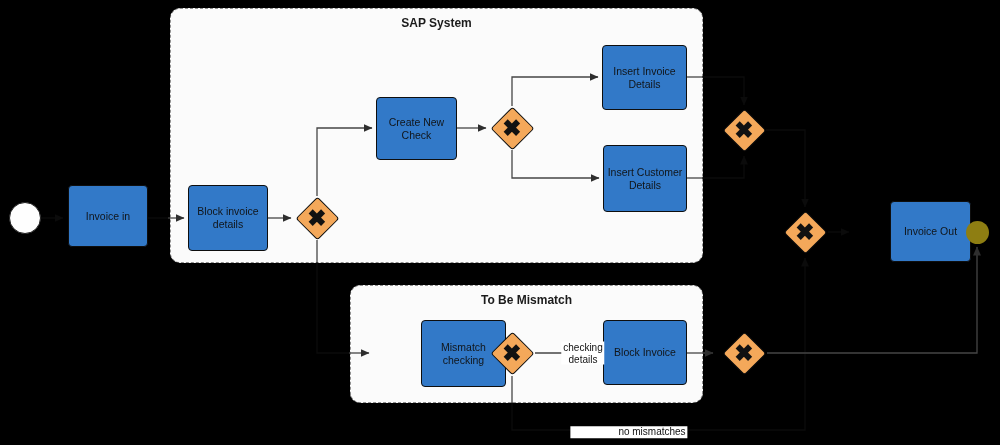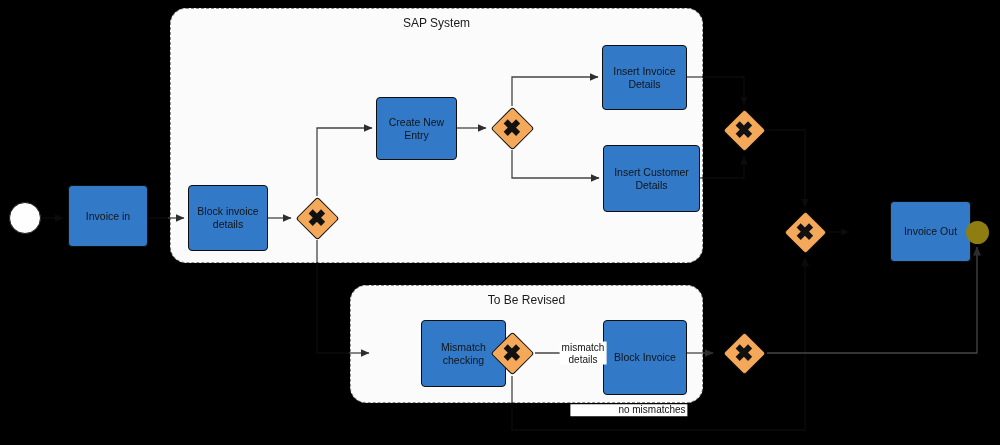--- a/index.html
+++ b/index.html
@@ -1,19 +1,19 @@
 <!DOCTYPE html>
 <html style="--task-fill: #3279C8; --task-text: #111519; --shape-border: #0e0e0e; --gateway-fill: #F4A85A; --gateway-x: #111111; --container-fill: #FBFBFB; --container-border: #909090; --container-text: #1b1b1b; --edge-visible: #454545; --edge-faint: #0b0b0b; --edge-label-bg: #ffffff; --edge-label-text: #111111; --start-fill: #FEFEFE; --end-fill: #8E7E12; --canvas-bg: #000000;"><head>
 <meta charset="utf-8">
 <style>
   html,body{margin:0;padding:0;background:#000;}
   #diagram{position:relative;width:1000px;height:445px;background:var(--canvas-bg,#000);
            font-family:"Liberation Sans",sans-serif;overflow:hidden;}
   .container{position:absolute;z-index:1;background:var(--container-fill);
-             border:1px dashed var(--container-border);border-radius:16px;box-sizing:border-box;}
+             border:1px dashed var(--container-border);border-radius:10px;box-sizing:border-box;font-weight:bold;}
   .container-title{text-align:center;font-size:12px;color:var(--container-text);
                    padding-top:7px;user-select:none;}
   #edge-layer{position:absolute;left:0;top:0;z-index:2;pointer-events:none;}
   .edge{fill:none;stroke-width:1.3px;}
   .edge.visible{stroke:var(--edge-visible);}
   .edge.faint{stroke:var(--edge-faint);}
   .task{position:absolute;z-index:3;background:var(--task-fill);
         border:1.5px solid var(--shape-border);border-radius:4px;box-sizing:border-box;
         display:flex;align-items:center;justify-content:center;text-align:center;
         font-size:10.5px;line-height:1.2;color:var(--task-text);padding:3px;cursor:pointer;}
@@ -68,30 +68,30 @@
         <path d="M 512 376 L 512 402" class="edge visible"></path>
         <path d="M 512 402 L 512 430 L 805 430 L 805 258" class="edge faint" marker-end="url(#arrow-faint)"></path>
         <path d="M 687 353 L 713 353" class="edge visible" marker-end="url(#arrow-visible)"></path>
         <path d="M 767 353 L 977 353 L 977 247" class="edge visible" marker-end="url(#arrow-visible)"></path>
       </g>
   </svg>
 <div class="container" style="left: 170px; top: 8px; width: 533px; height: 255px;">
       <div class="container-title">SAP System</div>
     </div>
     <div class="container" style="left: 350px; top: 285px; width: 353px; height: 118px;">
-      <div class="container-title">To Be Revised</div>
+      <div class="container-title">To Be Mismatch</div>
     </div>
     <div class="task" style="left: 68px; top: 185px; width: 80px; height: 62px;">Invoice in</div>
     <div class="task" style="left: 188px; top: 185px; width: 80px; height: 66px;">Block invoice details</div>
-    <div class="task" style="left: 376px; top: 97px; width: 81px; height: 63px;">Create New Entry</div>
+    <div class="task" style="left: 376px; top: 97px; width: 81px; height: 63px;">Create New Check</div>
     <div class="task" style="left: 602px; top: 45px; width: 85px; height: 65px;">Insert Invoice Details</div>
-    <div class="task" style="left: 603px; top: 145px; width: 97px; height: 67px;">Insert Customer Details</div>
+    <div class="task" style="left: 603px; top: 145px; width: 84px; height: 67px;">Insert Customer Details</div>
     <div class="task" style="left: 853px; top: 201px; width: 81px; height: 61px; margin-left: 37px;">Invoice Out</div>
     <div class="task" style="left: 373px; top: 320px; width: 85px; height: 67px; margin-left: 48px;">Mismatch checking</div>
-    <div class="task" style="left: 603px; top: 320px; width: 84px; height: 75px;">Block Invoice</div>
+    <div class="task" style="left: 603px; top: 320px; width: 84px; height: 65px;">Block Invoice</div>
     <div class="gateway" style="left: 295px; top: 196px;">
       <div class="gateway-diamond"></div>
       <span class="gateway-x">✖</span>
     </div>
     <div class="gateway" style="left: 490px; top: 106px;">
       <div class="gateway-diamond"></div>
       <span class="gateway-x">✖</span>
     </div>
     <div class="gateway" style="left: 722px; top: 108px;">
       <div class="gateway-diamond"></div>
@@ -105,19 +105,19 @@
       <div class="gateway-diamond"></div>
       <span class="gateway-x">✖</span>
     </div>
     <div class="gateway" style="left: 722px; top: 331px;">
       <div class="gateway-diamond"></div>
       <span class="gateway-x">✖</span>
     </div>
     <div class="event start" style="left: 9px; top: 202px; width: 32px; height: 32px;"></div>
     <div class="event end" style="left: 965.5px; top: 220.5px; width: 23px; height: 23px;"></div>
     <div class="edge-label" style="left: 583px; top: 353px;">
-      <div class="edge-label-line">mismatch</div>
+      <div class="edge-label-line">checking</div>
       <div class="edge-label-line">details</div>
     </div>
-    <div class="edge-label" style="left: 629px; top: 410px; padding-left: 48px;">
+    <div class="edge-label" style="left: 629px; top: 432px; padding-left: 48px;">
       <div class="edge-label-line">no mismatches</div>
     </div>
   </div>
 
 </body></html>

